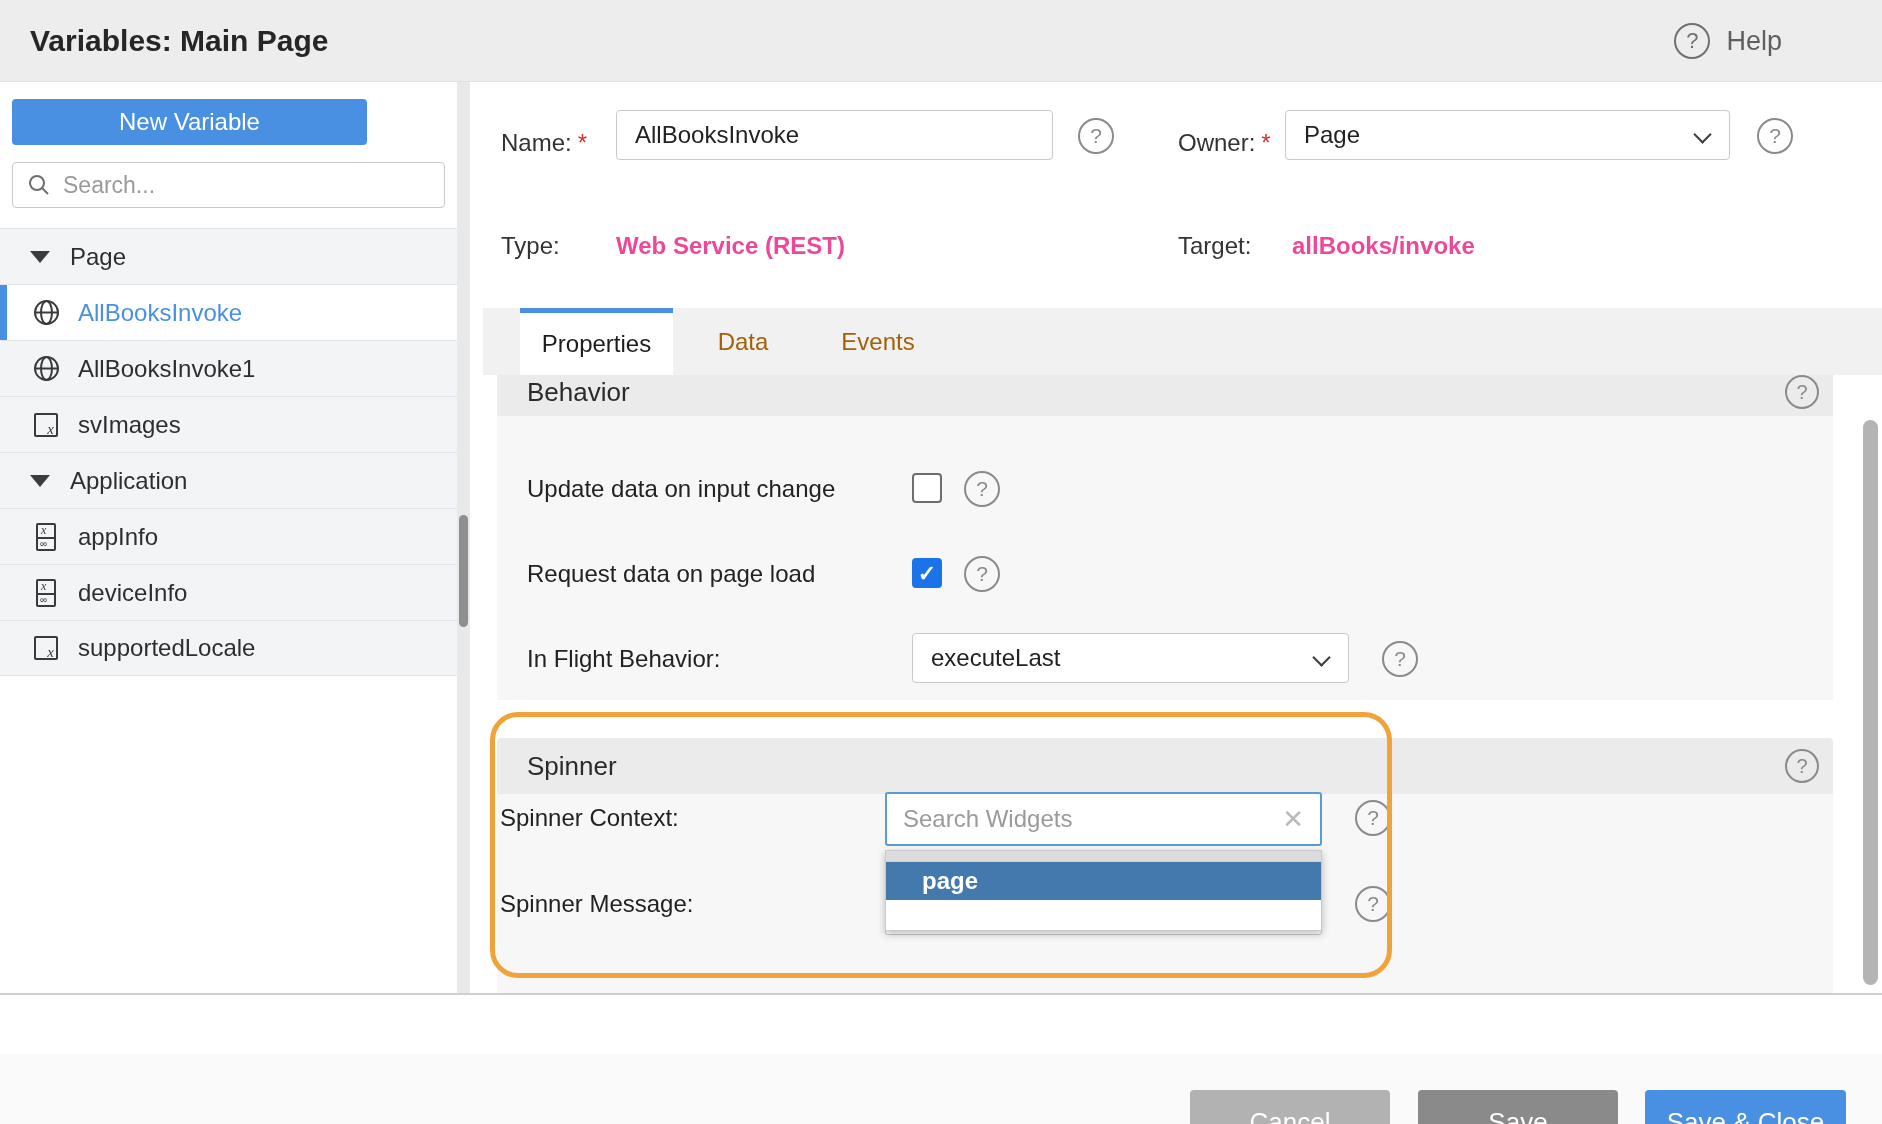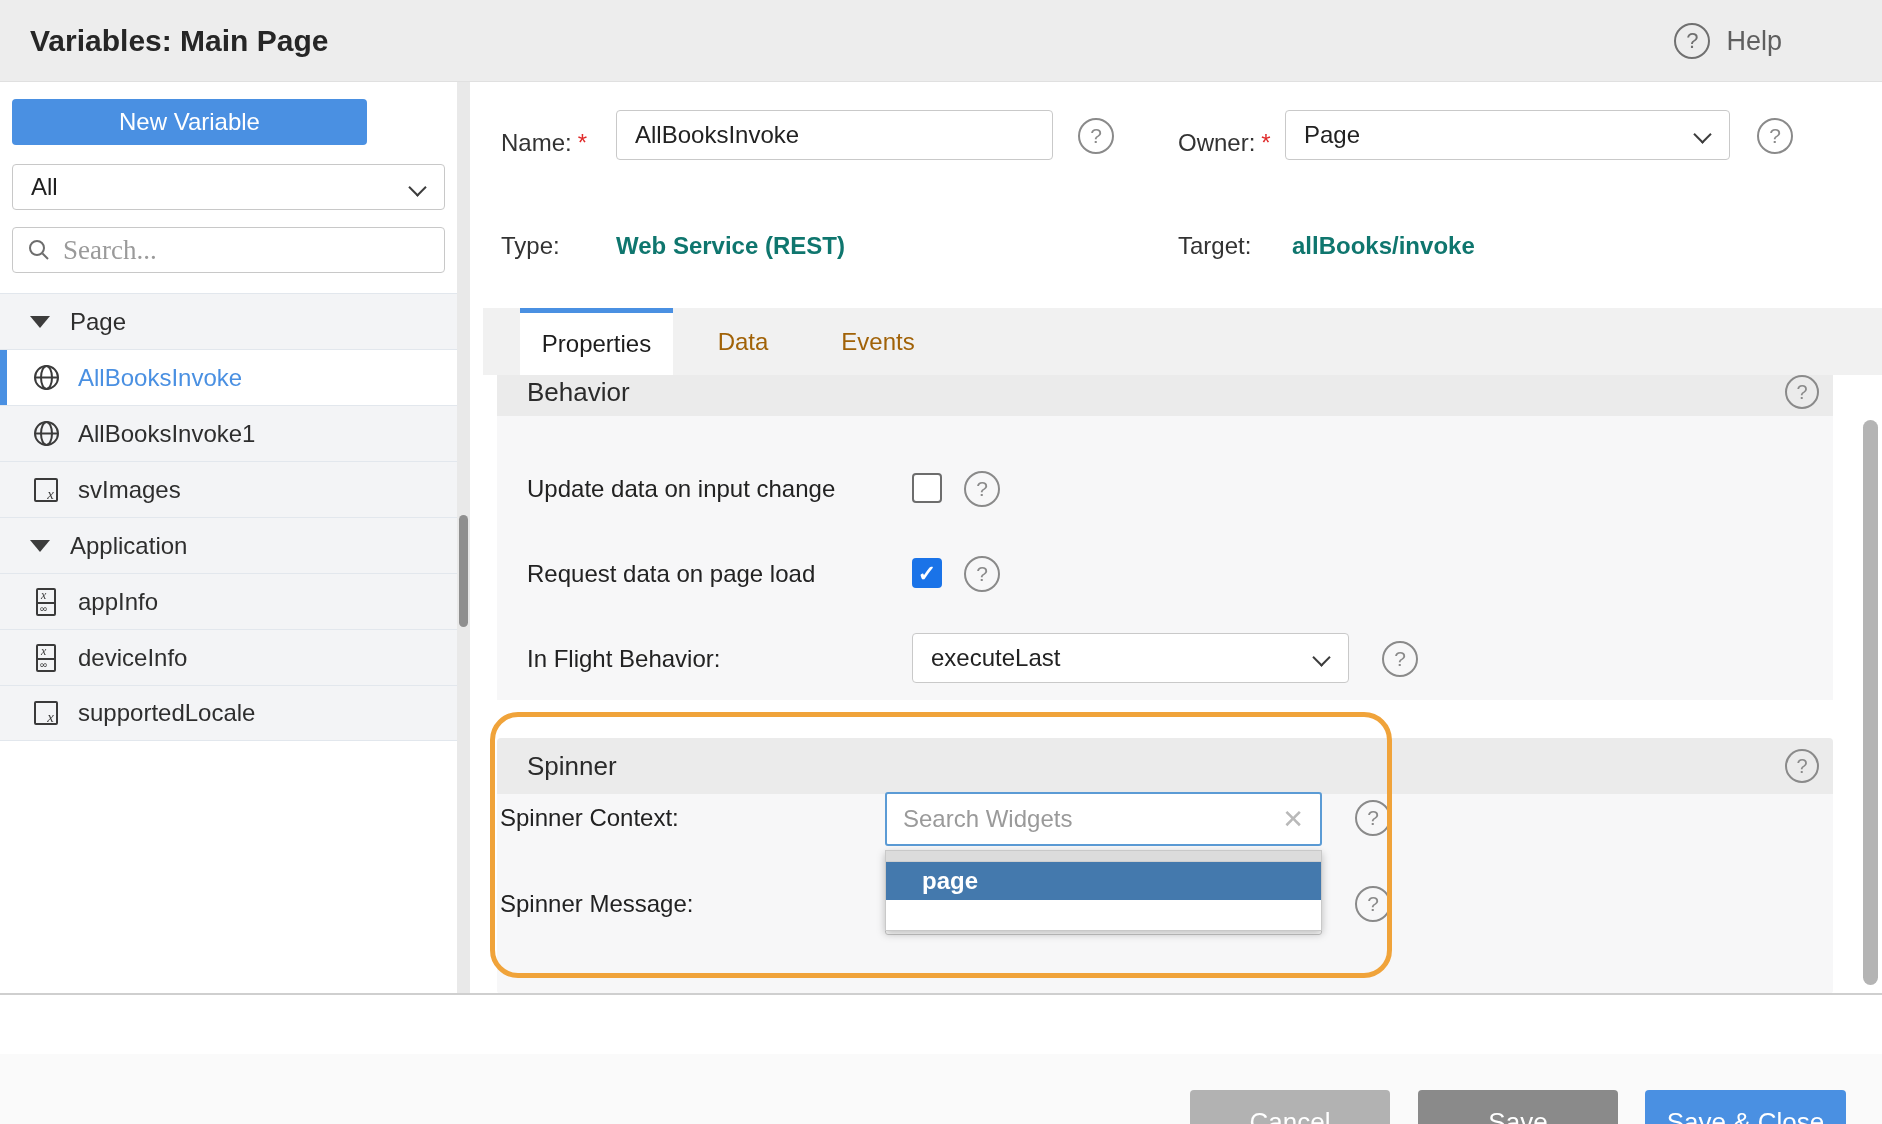--- a/index.html
+++ b/index.html
@@ -26,22 +26,22 @@
   .new-var-btn { display:block; margin:17px 12px 0 12px; height:46px; width:355px;
     background:#4a90e2; border:none; border-radius:4px; color:#fff; font-size:24px;
     font-family:"Liberation Sans", sans-serif; cursor:pointer; }
   .sb-select { position:relative; margin:19px 12px 0 12px; height:46px; border:1px solid #c8c8c8;
     border-radius:4px; background:#fff; font-size:24px; line-height:44px; padding:0 18px; color:#1f1f1f; }
   .sb-select .chev { position:absolute; right:20px; top:16px; }
   .chev { display:inline-block; width:13px; height:13px; border-right:2px solid #3c3c3c;
     border-bottom:2px solid #3c3c3c; transform:rotate(45deg); }
   .sb-search { display:flex; align-items:center; gap:12px; margin:17px 12px 0 12px; height:46px;
     border:1px solid #c8c8c8; border-radius:4px; background:#fff; padding:0 14px; }
-  .sb-search input { border:none; outline:none; flex:1; font-size:27px; color:#8b5cf6;
-    font-family:Liberation Serif, serif; background:transparent; }
+  .sb-search input { border:none; outline:none; flex:1; font-size:23px; color:#8b5cf6;
+    font-family:Liberation Sans, sans-serif; background:transparent; }
   .sb-search input::placeholder { color:#9a9a9a; }
   .tree { margin-top:20px; }
   .tree-row { position:relative; height:56px; background:#f3f4f6; border-top:1px solid #e2e7ed;
     display:flex; align-items:center; cursor:pointer; }
   .tree-row:last-child { border-bottom:1px solid #e2e7ed; }
   .tree-row .tri { margin-left:30px; width:0; height:0; border-left:10px solid transparent;
     border-right:10px solid transparent; border-top:12px solid #3c3c3c; }
   .tree-row .t-label { margin-left:20px; font-size:24px; color:#2e2e2e; }
   .tree-row.item .t-label { margin-left:18px; }
   .tree-row.selected { background:#fff; box-shadow:inset 7px 0 0 #4a90e2; }
@@ -57,21 +57,21 @@
   .mv-box b { position:absolute; left:2px; bottom:0px; font-size:10px; color:#3a3a3a; line-height:1; font-weight:normal; }
   
   .main { position:absolute; left:470px; top:82px; width:1412px; height:911px; background:#fff; }
   .fld-label { position:absolute; font-size:24px; color:#333; }
   .req { color:#e02b2b; margin-left:6px; }
   .txt-input { position:absolute; height:50px; border:1px solid #c9c9c9; border-radius:4px;
     font-size:24px; color:#222; padding:0 18px; font-family:"Liberation Sans", sans-serif; outline:none; background:#fff; }
   .ui-select { position:absolute; height:50px; border:1px solid #c9c9c9; border-radius:4px; background:#fff;
     font-size:24px; color:#222; line-height:48px; padding:0 18px; cursor:pointer; }
   .ui-select .chev { position:absolute; right:20px; top:17px; }
-  .ro-value { position:absolute; font-size:24px; font-weight:bold; color:#0f766e; }
+  .ro-value { position:absolute; font-size:24px; font-weight:bold; color:#ec4899; }
   .help-dot { position:absolute; width:36px; height:36px; font-size:21px; }
   
   .tabstrip { position:absolute; left:13px; top:226px; width:1399px; height:67px; background:#f1f1f1; z-index:3; }
   .tab { position:absolute; top:0; height:67px; text-align:center; font-size:24px; color:#a16207;
     line-height:62px; cursor:pointer; }
   .tab.active { background:#fff; border-top:5px solid #4a90e2; color:#1d1d1d; }
   
   .section { position:absolute; left:27px; width:1336px; }
   .sec-header { position:relative; height:48px; background:#ebebeb; border-radius:4px 4px 0 0; }
   .sec-title { position:absolute; left:30px; top:0; line-height:48px; font-size:26px; color:#2b2b2b; }
@@ -120,24 +120,20 @@
     <div class="app-title">Variables: Main Page</div>
     <div class="help-area">
       <span class="qmark big">?</span>
       <span class="help-label">Help</span>
     </div>
   </div>
 
   <div class="sidebar">
     <button class="new-var-btn">New Variable</button>
 
-    <div class="sb-select">
-      <span>All</span>
-      <span class="chev"></span>
-    </div>
 
     <div class="sb-search">
       <svg width="24" height="24" viewBox="0 0 24 24">
         <circle cx="10" cy="10" r="7" fill="none" stroke="#6d6d6d" stroke-width="2"></circle>
         <line x1="15.5" y1="15.5" x2="21" y2="21" stroke="#6d6d6d" stroke-width="2"></line>
       </svg>
       <input placeholder="Search..." style="">
     </div>
 
     <div class="tree">

